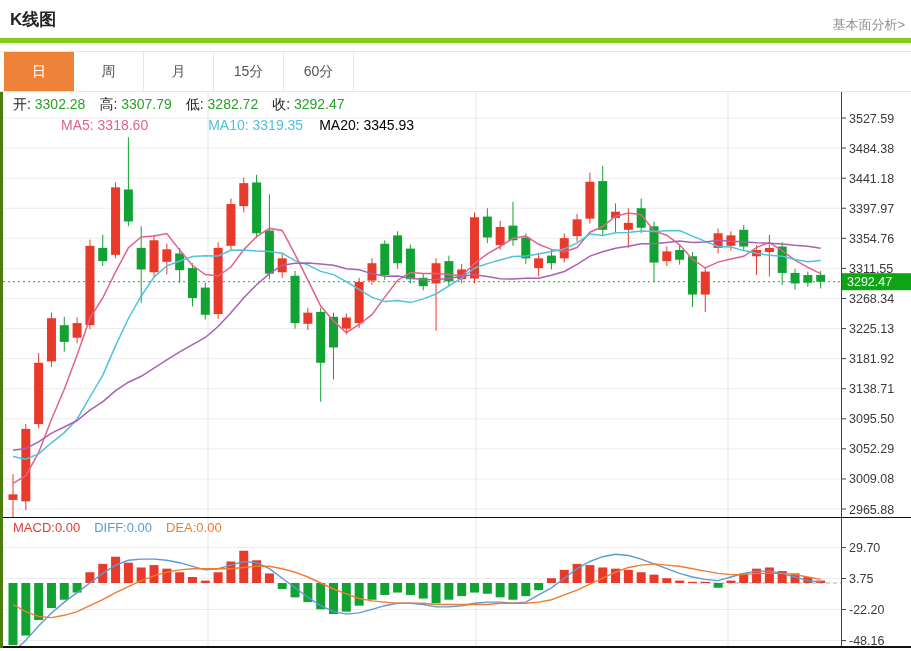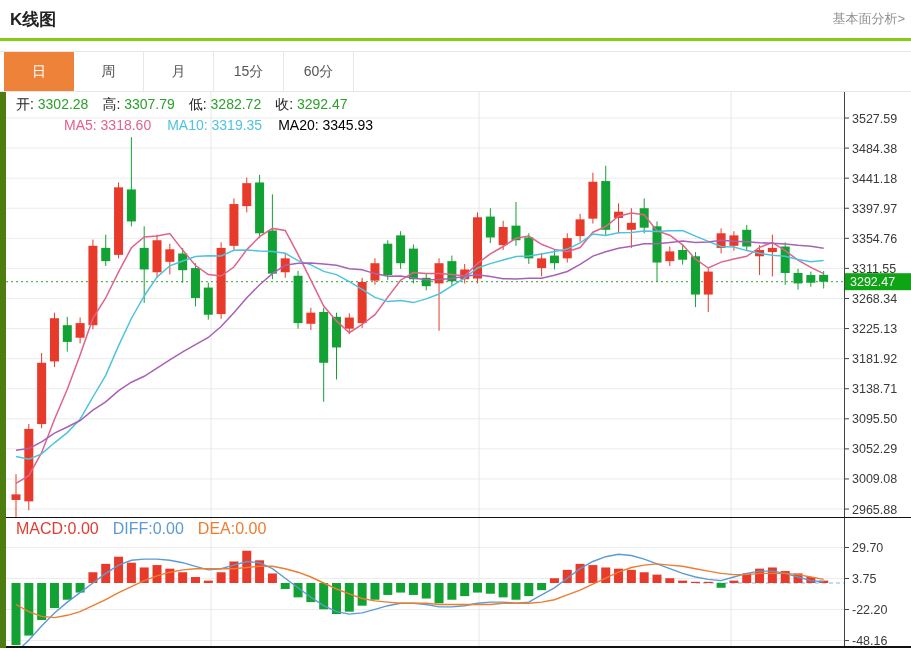--- a/index.html
+++ b/index.html
@@ -1,34 +1,34 @@
 <!DOCTYPE html>
 <html><head>
 <meta charset="utf-8">
 <style>
   html,body{margin:0;padding:0;background:#fff;}
   body{font-family:"Liberation Sans","DejaVu Sans",sans-serif;}
   .page{position:relative;width:911px;height:651px;overflow:hidden;background:#fff;}
-  .hdr{position:relative;height:38px;border-bottom:3px solid #84cc16;}
+  .hdr{position:relative;height:38px;border-bottom:5px solid #84cc16;}
   .hdr .title{position:absolute;left:10px;top:8px;font-size:17px;font-weight:bold;color:#222;}
-  .hdr .ana{position:absolute;right:6px;top:10px;font-size:13px;color:#8f8f8f;text-decoration:none;cursor:pointer;}
+  .hdr .ana{position:absolute;right:6px;top:16px;font-size:13px;color:#8f8f8f;text-decoration:none;cursor:pointer;}
   .tabs{position:absolute;top:51px;left:0;width:911px;height:41px;border-top:1px solid #e7e7e7;border-bottom:1px solid #e7e7e7;box-sizing:border-box;display:flex;padding-left:4px;}
   .tab{width:70px;height:39px;line-height:39px;text-align:center;font-size:14px;color:#555;background:#fff;border-right:1px solid #e7e7e7;cursor:pointer;box-sizing:border-box;}
   .tab:first-child{border-left:1px solid #e7e7e7;}
   .tab.active{background:#ef8239;color:#fff;border-color:#ef8239;}
-  .chart-wrap{position:absolute;top:92px;left:0;width:911px;height:556px;border-left:6px solid #4d7c0f;box-sizing:border-box;}
+  .chart-wrap{position:absolute;top:92px;left:0;width:911px;height:556px;border-left:3px solid #4d7c0f;box-sizing:border-box;}
   .chart-wrap svg{position:absolute;left:0;display:block;}
   #mainSvg{top:0;}
   #macdSvg{top:425px;}
   .legend1{position:absolute;top:4px;left:10px;font-size:14px;z-index:5;white-space:nowrap;}
   .legend1 .lb{color:#222;}
   .legend1 .vl{color:#2aa12a;margin-right:14px;}
   .legend2{position:absolute;top:25px;left:10px;font-size:14px;z-index:5;white-space:nowrap;}
   .legend2 span{margin-right:16px;}
-  .legend3{position:absolute;top:428px;left:10px;font-size:16px;z-index:5;white-space:nowrap;}
+  .legend3{position:absolute;top:428px;left:10px;font-size:13px;z-index:5;white-space:nowrap;}
   .legend3 span{margin-right:14px;}
 </style>
 </head>
 <body>
 
 <div class="page">
 
   <div class="hdr">
     <div class="title">K线图</div>
     <a class="ana">基本面分析&gt;</a>
@@ -37,21 +37,21 @@
   <div class="tabs" id="tabsRow">
       <div class="tab active">日</div>
       <div class="tab">周</div>
       <div class="tab">月</div>
       <div class="tab">15分</div>
       <div class="tab">60分</div>
     </div>
 
   <div class="chart-wrap">
     <div class="legend1" id="ohlcLegend"><span class="lb">开: </span><span class="vl">3302.28</span><span class="lb">高: </span><span class="vl">3307.79</span><span class="lb">低: </span><span class="vl">3282.72</span><span class="lb">收: </span><span class="vl">3292.47</span></div>
-    <div class="legend2" id="maLegend"><span style="color: rgb(224, 99, 140); margin-left: 48px;">MA5: 3318.60</span><span style="color: rgb(79, 195, 221);">MA10: 3319.35</span><span style="color: #000000;">MA20: 3345.93</span></div>
+    <div class="legend2" id="maLegend"><span style="color: rgb(224, 99, 140); margin-left: 48px;">MA5: 3318.60</span><span style="color: rgb(79, 195, 221); margin-left: 44px;">MA10: 3319.35</span><span style="color: #000000;">MA20: 3345.93</span></div>
     <div class="legend3" id="macdLegend"><span style="color: rgb(224, 60, 50);">MACD:0.00</span><span style="color: rgb(91, 155, 213);">DIFF:0.00</span><span style="color: rgb(237, 125, 49);">DEA:0.00</span></div>
     <svg id="mainSvg" width="911" height="425" viewBox="0 0 911 425">
         <line x1="0" y1="26" x2="838" y2="26" stroke="#ececec" stroke-width="1"></line>
         <line x1="838" y1="26" x2="843" y2="26" stroke="#444444" stroke-width="1"></line>
         <text x="846" y="30.5" font-size="12.5" fill="#3a3a3a">3527.59</text>
         <line x1="0" y1="56.08" x2="838" y2="56.08" stroke="#ececec" stroke-width="1"></line>
         <line x1="838" y1="56.08" x2="843" y2="56.08" stroke="#444444" stroke-width="1"></line>
         <text x="846" y="60.58" font-size="12.5" fill="#3a3a3a">3484.38</text>
         <line x1="0" y1="86.16" x2="838" y2="86.16" stroke="#ececec" stroke-width="1"></line>
         <line x1="838" y1="86.16" x2="843" y2="86.16" stroke="#444444" stroke-width="1"></line>

